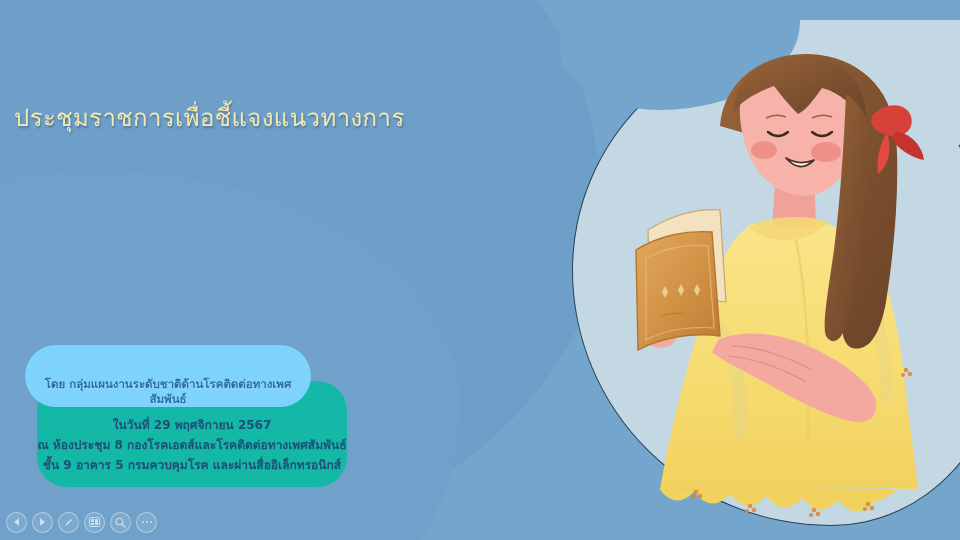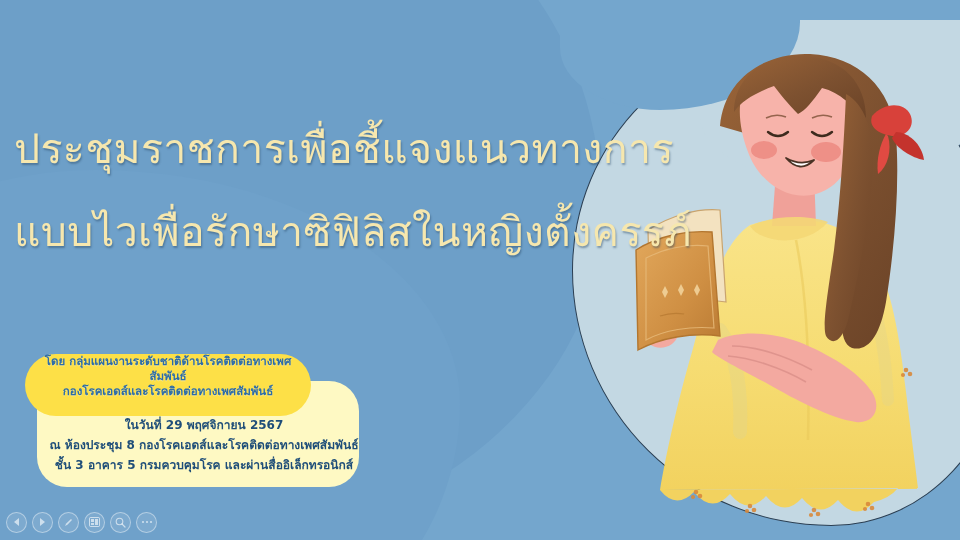--- a/index.html
+++ b/index.html
@@ -41,43 +41,42 @@
     background:#74a6cd;border-radius:0 0 70% 50%;
   }
 
   
   .title-block{
     position:absolute;left:14px;top:92px;width:570px;
     z-index:6;
   }
   .title-line{
     color:#f6e7ae;
-    font-size:41px;
+    font-size:24px;
     line-height:52px;
     font-weight:400;
     letter-spacing:.4px;
     white-space:nowrap;
     text-shadow:1px 2px 2px rgba(40,70,100,.45);
-    margin-top:31px;
   }
 
   
   .badge-pill{
-    position:absolute;left:25px;top:354px;width:286px;height:62px;
-    background:#fde047;border-radius:34px;z-index:7;
-    display:flex;align-items:flex-start;justify-content:center;
+    position:absolute;left:25px;top:345px;width:286px;height:62px;
+    background:#7dd3fc;border-radius:34px;z-index:7;
+    display:flex;align-items:flex-end;justify-content:center;
   }
   .badge-pill .txt{
     text-align:center;color:#2c6ca9;font-size:11.5px;line-height:15px;
     font-weight:700;padding:0 10px;text-shadow:0 1px 0 rgba(255,255,255,.35);
   }
   .detail-box{
     position:absolute;left:37px;top:381px;width:310px;height:106px;
-    background:#fef9c3;border-radius:30px;z-index:6;
-    display:flex;align-items:flex-end;justify-content:center;padding-left:12px;
+    background:#14b8a6;border-radius:30px;z-index:6;
+    display:flex;align-items:flex-end;justify-content:center;
   }
   .detail-box .txt{
     text-align:center;color:#1f4e79;font-size:12px;line-height:20px;
     font-weight:700;padding-bottom:12px;
   }
 
   
   .character{position:absolute;left:600px;top:40px;width:360px;height:500px;z-index:5;}
   .character svg{display:block;}
 
@@ -216,35 +215,33 @@
         <path d="M288 96 C 292 110, 288 126, 278 134 C 276 120, 280 104, 286 94 Z" fill="#e04a42"></path>
       </g>
 
       <path d="M150 186 C 170 176, 206 174, 228 182 C 216 196, 196 202, 178 200
                C 164 198, 154 193, 150 186 Z" fill="#f4d775" opacity=".9"></path>
     </svg>
   </div>
 
   <div class="title-block">
     <div class="title-line">ประชุมราชการเพื่อชี้แจงแนวทางการ</div>
-    <div class="title-line">แบบไวเพื่อรักษาซิฟิลิสในหญิงตั้งครรภ์</div>
   </div>
 
   <div class="detail-box">
     <div class="txt">
       <div>ในวันที่ 29 พฤศจิกายน 2567</div>
       <div>ณ ห้องประชุม 8 กองโรคเอดส์และโรคติดต่อทางเพศสัมพันธ์</div>
-      <div>ชั้น 3 อาคาร 5 กรมควบคุมโรค และผ่านสื่ออิเล็กทรอนิกส์</div>
+      <div>ชั้น 9 อาคาร 5 กรมควบคุมโรค และผ่านสื่ออิเล็กทรอนิกส์</div>
     </div>
   </div>
 
   <div class="badge-pill">
     <div class="txt">
       <div>โดย กลุ่มแผนงานระดับชาติด้านโรคติดต่อทางเพศสัมพันธ์</div>
-      <div>กองโรคเอดส์และโรคติดต่อทางเพศสัมพันธ์</div>
     </div>
   </div>
 
   <div class="toolbar">
     <div class="tb-btn">
       <svg width="7" height="8" viewBox="0 0 7 8">
           <path d="M6 0 L1 4 L6 8 Z" fill="currentColor"></path>
         </svg>
     </div>
     <div class="tb-btn">

